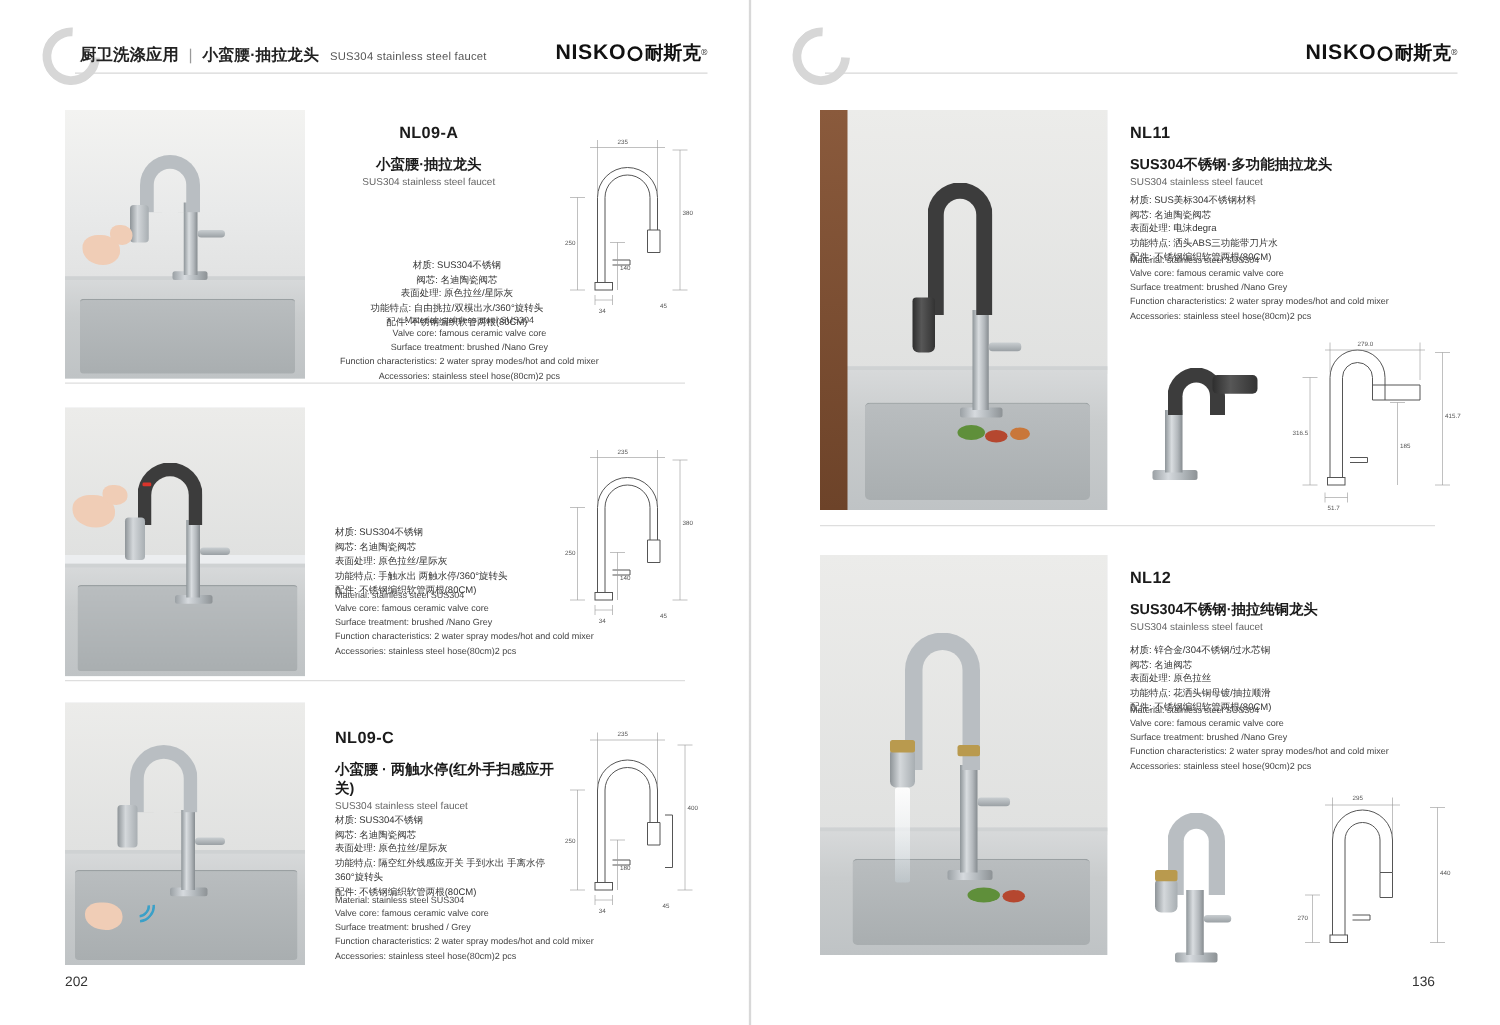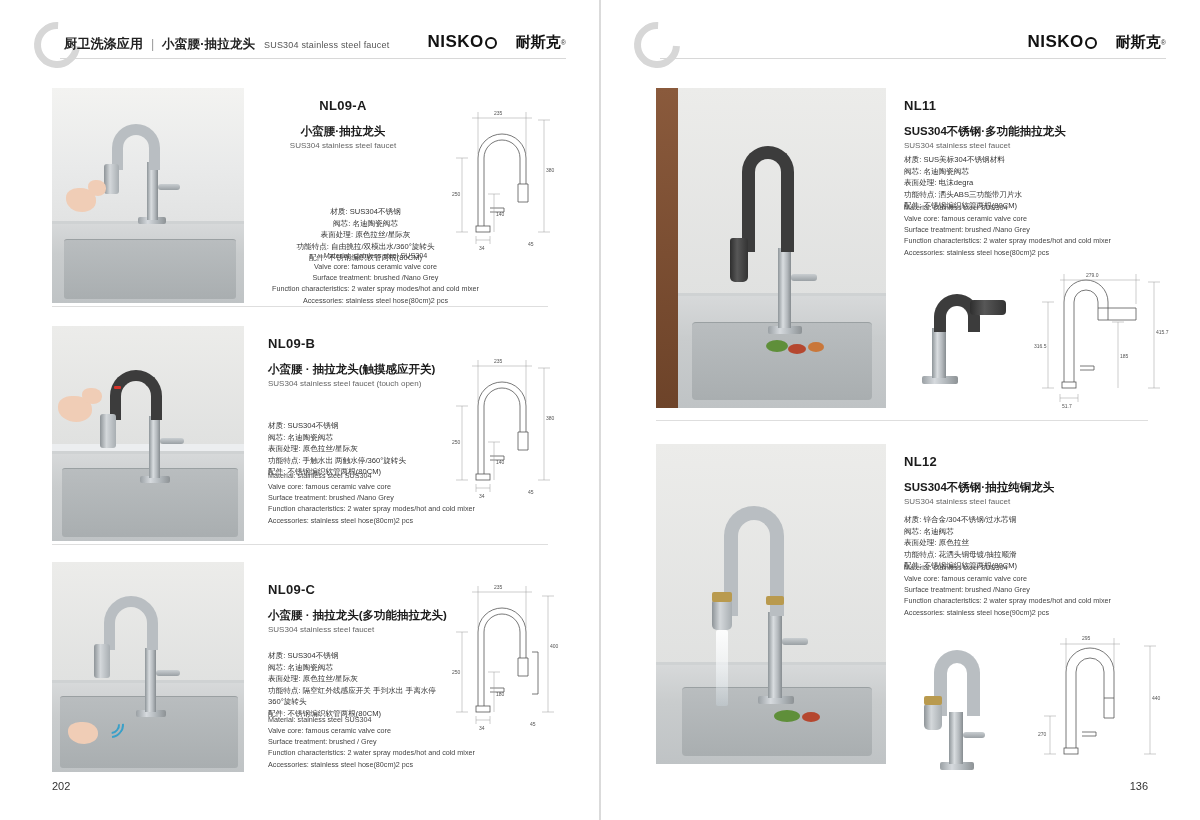--- a/index.html
+++ b/index.html
@@ -73,21 +73,21 @@
   }
   .brand .globe {
     display: inline-block;
     width: 12px; height: 12px;
     border: 2px solid #111;
     border-radius: 50%;
     margin: 0 1px;
     position: relative; top: 1px;
   }
   .brand .cn {
-    font-size: 15px; font-weight: bold; color: #111; margin-left: 18px;
+    font-size: 15px; font-weight: bold; color: #111; margin-left: 1px;
   }
   .brand .tm { font-size: 7px; vertical-align: super; color: #333; }
 
   
   .pageno {
     position: absolute;
     bottom: 28px;
     font-size: 11px;
     color: #333;
   }
@@ -313,25 +313,20 @@
           <div class="fc-col" style="left:97px;top:90px;width:11px;height:62px;"></div>
           <div class="fc-arc dark" style="left:58px;top:44px;width:52px;height:50px;"></div>
           <div class="fc-head" style="left:48px;top:88px;width:16px;height:34px;border-radius:3px;"></div>
           <div class="fc-handle" style="left:108px;top:112px;width:24px;height:6px;"></div>
           <div class="redled" style="left:62px;top:60px;width:7px;height:3px;"></div>
           <div class="hand" style="left:6px;top:70px;width:34px;height:26px;"></div>
           <div class="hand" style="left:30px;top:62px;width:20px;height:16px;"></div>
         </div>
       </div>
 
-      <div style="position:absolute;left:268px;top:20px;width:180px;">
-        <div class="pcode">NL09-B</div>
-        <div class="ptitle-cn">小蛮腰 · 抽拉龙头(触摸感应开关)</div>
-        <div class="ptitle-en">SUS304 stainless steel faucet (touch open)</div>
-      </div>
 
       <div class="spec-cn" style="position:absolute;left:268px;top:104px;width:195px;">材质: SUS304不锈钢
 阀芯: 名迪陶瓷阀芯
 表面处理: 原色拉丝/星际灰
 功能特点: 手触水出 两触水停/360°旋转头
 配件: 不锈钢编织软管两根(80CM)</div>
       <div class="spec-en" style="position:absolute;left:268px;top:154px;width:215px;">Material: stainless steel SUS304
 Valve core: famous ceramic valve core
 Surface treatment: brushed /Nano Grey
 Function characteristics: 2 water spray modes/hot and cold mixer
@@ -379,21 +374,21 @@
           <div class="fc-head" style="left:42px;top:82px;width:16px;height:34px;border-radius:3px;"></div>
           <div class="fc-handle" style="left:104px;top:108px;width:24px;height:6px;"></div>
           <div class="hand" style="left:16px;top:160px;width:30px;height:22px;"></div>
           <div class="waves" style="left:50px;top:154px;width:18px;height:18px;transform:rotate(40deg);"></div>
           <div class="waves" style="left:46px;top:150px;width:26px;height:26px;transform:rotate(40deg);"></div>
         </div>
       </div>
 
       <div style="position:absolute;left:268px;top:28px;width:185px;">
         <div class="pcode">NL09-C</div>
-        <div class="ptitle-cn">小蛮腰 · 抽拉龙头(多功能抽拉龙头)</div>
+        <div class="ptitle-cn">小蛮腰 · 两触水停(红外手扫感应开关)</div>
         <div class="ptitle-en">SUS304 stainless steel faucet</div>
       </div>
 
       <div class="spec-cn" style="position:absolute;left:268px;top:96px;width:205px;">材质: SUS304不锈钢
 阀芯: 名迪陶瓷阀芯
 表面处理: 原色拉丝/星际灰
 功能特点: 隔空红外线感应开关 手到水出 手离水停
                   360°旋转头
 配件: 不锈钢编织软管两根(80CM)</div>
       <div class="spec-en" style="position:absolute;left:268px;top:160px;width:215px;">Material: stainless steel SUS304

